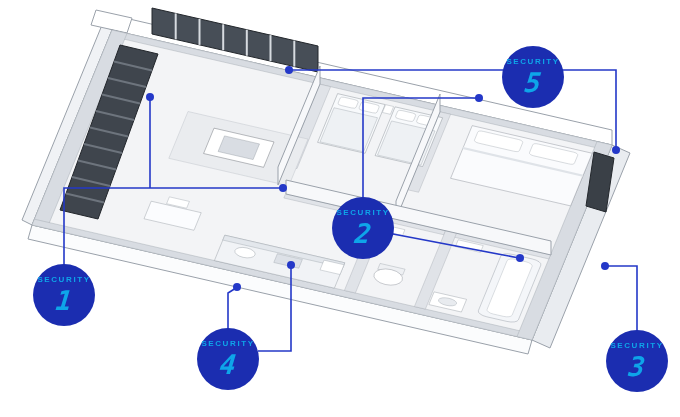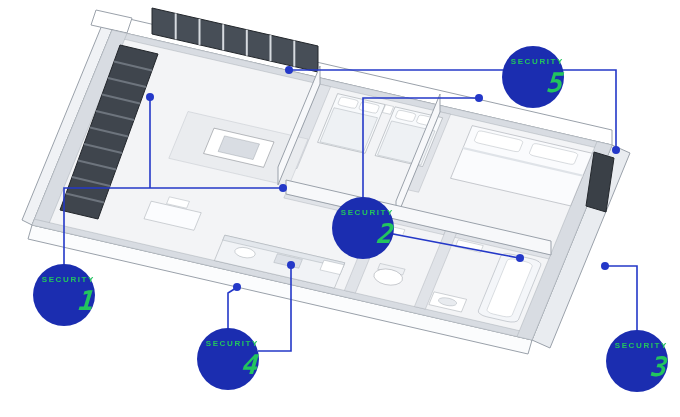--- a/index.html
+++ b/index.html
@@ -3,22 +3,22 @@
 <meta charset="utf-8">
 <style>
   html,body{margin:0;padding:0;background:#ffffff;font-family:"Liberation Sans",sans-serif;}
   .stage{position:relative;width:680px;height:417px;background:#ffffff;overflow:hidden;}
   .plan-svg{position:absolute;left:0;top:0;}
   .plan-svg .iso *{vector-effect:non-scaling-stroke;}
   .ann polyline{fill:none;stroke:var(--line-blue,#2438c8);stroke-width:1.6px;}
   .ann circle{fill:var(--line-blue,#2438c8);stroke:none;}
   .badge{
     position:absolute;width:62px;height:62px;border-radius:50%;
-    background:var(--badge-blue,#1b2db0);color:#22c55e;
-    display:flex;flex-direction:column;align-items:flex-end;justify-content:center;
+    background:var(--badge-blue,#1b2db0);color:#0ea5e9;
+    display:flex;flex-direction:column;align-items:center;justify-content:center;
     text-align:center;cursor:pointer;user-select:none;
   }
   .badge-label{font-size:8px;font-weight:bold;letter-spacing:1.6px;line-height:1;margin-bottom:3px;}
   .badge-number{
     font-family:"DejaVu Sans Mono",monospace;font-style:italic;font-weight:bold;
     font-size:27px;line-height:1;transform:skewX(-6deg);
   }
 </style>
 </head>
 <body>

